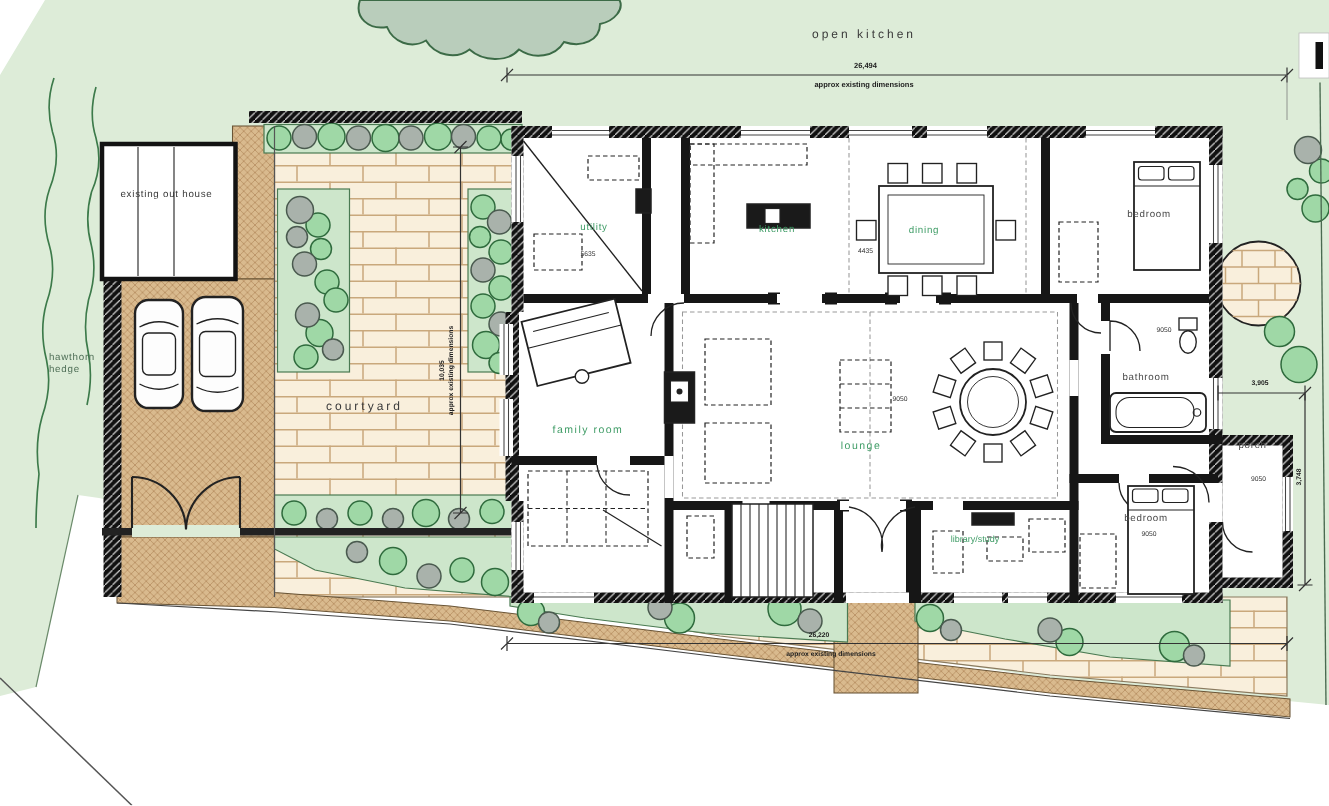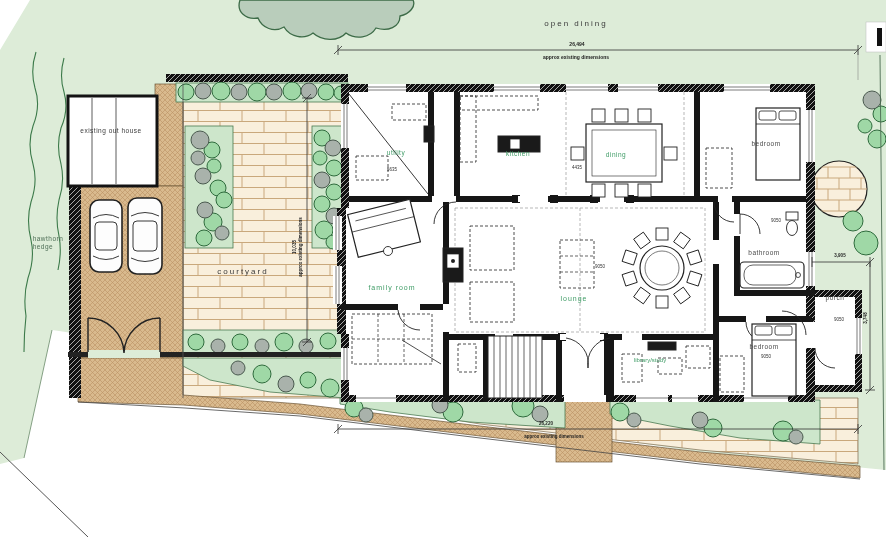--- a/index.html
+++ b/index.html
@@ -401,21 +401,21 @@
     <polyline points="78,402 185,408 300,416 480,438 700,464 860,479" stroke="#444" stroke-width="0.8"></polyline>
     <line x1="880" y1="55" x2="884" y2="470" stroke="#4a6a50" stroke-width="0.9"></line>
   </g>
 
   <g>
     <rect x="866" y="22" width="20" height="30" fill="#fff" stroke="#bbb" stroke-width="0.5"></rect>
     <rect x="877" y="28" width="5" height="18" fill="#111"></rect>
   </g>
 </svg>
 
-  <span class="lbl s8" style="left:576px;top:23px;">open dining</span>
+  <span class="lbl s8" style="left:576px;top:23px;">open kitchen</span>
   <span class="lbl dim" style="left:577px;top:44px;">26,494</span>
   <span class="lbl dim" style="left:576px;top:57px;">approx existing dimensions</span>
   <span class="lbl s65" style="left:111px;top:130px;">existing out house</span>
   <div class="lbl s65 hedge" style="left:48px;top:243px;">
     <div>hawthorn</div>
     <div>hedge</div>
   </div>
   <span class="lbl s8" style="left:243px;top:271px;">courtyard</span>
   <div class="lbl rot" style="left:298px;top:247px;">
     <div class="dimsm">10,035</div>

